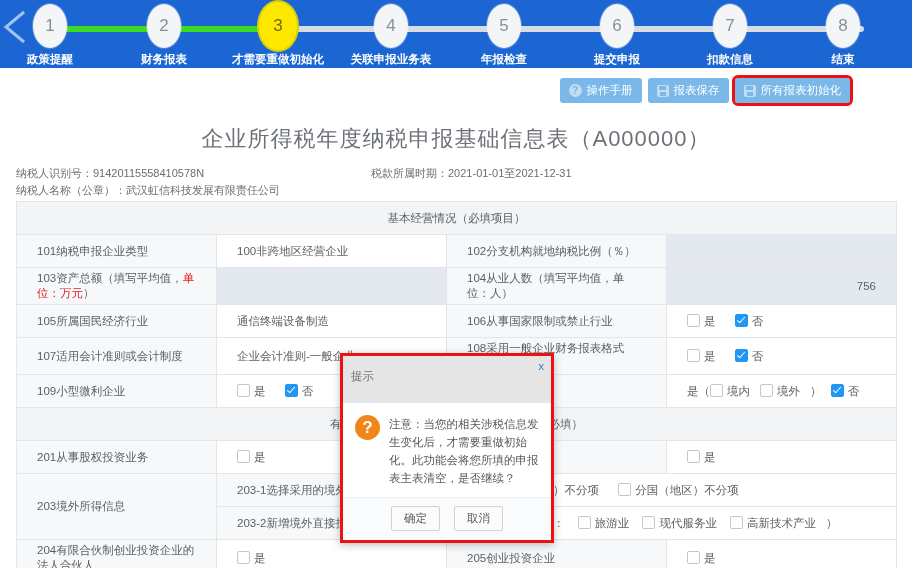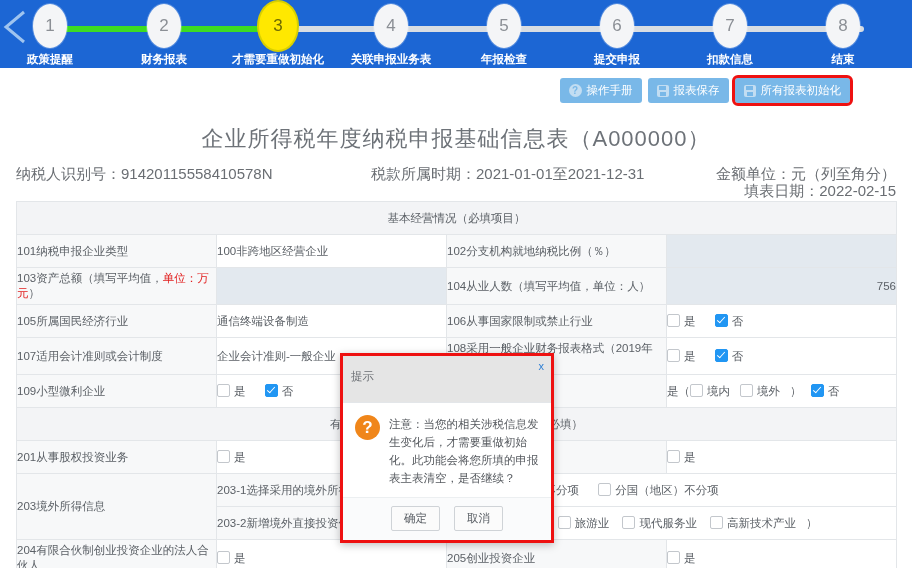--- a/index.html
+++ b/index.html
@@ -49,28 +49,28 @@
   }
   .disk{width:12px;height:12px;background:#cfe4f4;border-radius:2px;position:relative;}
   .disk:after{content:"";position:absolute;left:2.5px;top:1px;width:7px;height:4px;background:#79b8e8;}
   .disk:before{content:"";position:absolute;left:3px;bottom:1px;width:6px;height:4px;background:#79b8e8;}
 
   .doc-title{
     position:absolute;left:0;top:56px;width:912px;text-align:center;
     font-size:22px;color:#6d7278;letter-spacing:1px;
   }
 
-  .meta{position:absolute;left:16px;top:97px;width:880px;height:36px;font-size:15px;color:#6a6e73;}
+  .meta{position:absolute;left:16px;top:97px;width:880px;height:36px;font-size:11px;color:#6a6e73;}
   .meta .ml{position:absolute;left:0;top:0;line-height:17px;}
   .meta .mc{position:absolute;left:355px;top:0;line-height:17px;}
   .meta .mr{position:absolute;right:0;top:0;text-align:right;line-height:17px;}
 
   table.form{position:absolute;left:16px;top:133px;width:880px;border-collapse:collapse;table-layout:fixed;}
   table.form td{
-    border:1px solid #e3e6e9;height:26px;padding:3px 0;
+    border:1px solid #e3e6e9;height:26px;padding:3px 20px;
     font-size:11.5px;color:#5b6066;vertical-align:middle;
   }
   td.sect{background:#f3f4f6;text-align:center;color:#6a6e73;font-weight:normal;height:22px;}
   td.lab{background:#f7f8f9;margin-left:24px;}
   td.val{background:#ffffff;}
   td.inputcell{background:#e3e9ef;text-align:right;padding-right:10px;}
   td.inputblank{background:#e3e9ef;}
   .red{color:#e11d1d;}
   .cb{
     display:inline-block;width:11px;height:11px;border:1px solid #c3c7cc;background:#fff;
@@ -176,30 +176,27 @@
       </button>
     </div>
 
     <div class="doc-title">企业所得税年度纳税申报基础信息表（A000000）</div>
 
     <div class="meta">
       <div class="ml">
         <div>
           <span>纳税人识别号：</span><span>91420115558410578N</span>
         </div>
+        <div>
+          <span>纳税人名称（公章）：</span><span>武汉虹信科技发展有限责任公司</span>
+        </div>
       </div>
       <div class="mc">
         <div>
           <span>税款所属时期：</span><span>2021-01-01至2021-12-31</span>
-        </div>
-      </div>
-      <div class="mr">
-        <div>金额单位：元（列至角分）</div>
-        <div>
-          <span>填表日期：</span><span>2022-02-15</span>
         </div>
       </div>
     </div>
 
     <table class="form">
       <colgroup>
         <col style="width:200px">
           <col style="width:230px">
         <col style="width:220px">
           <col style="width:230px">

